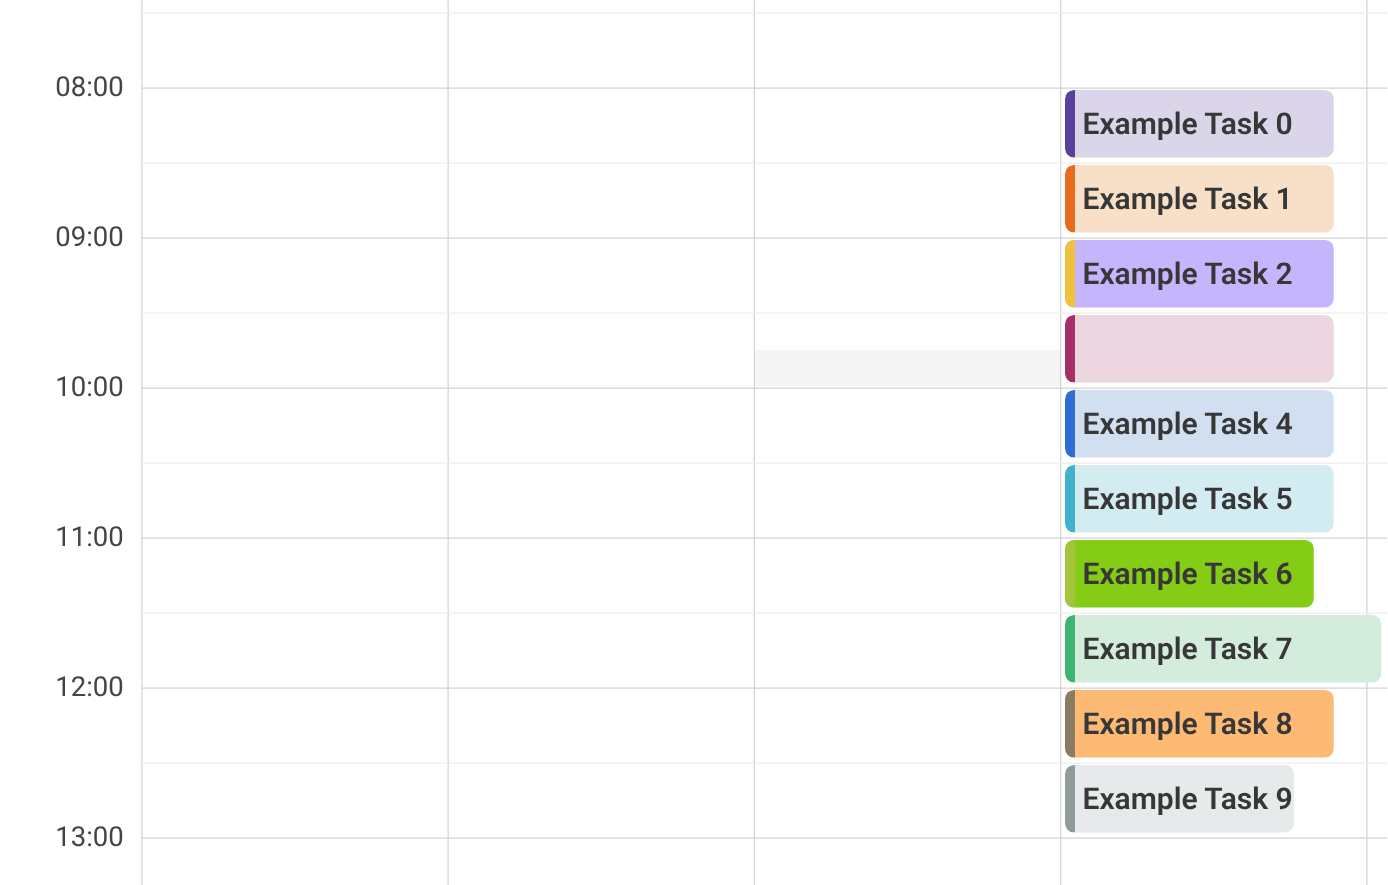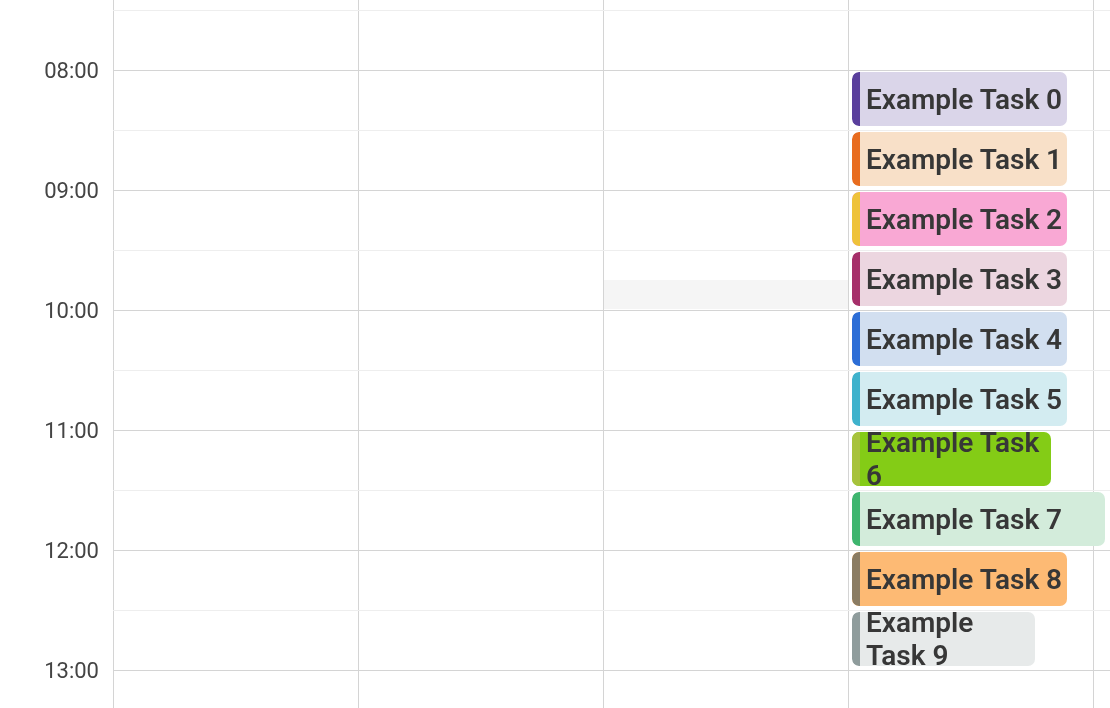--- a/index.html
+++ b/index.html
@@ -56,21 +56,21 @@
       border-top: 1px solid #eeeeee;
     }
     
     .task-block {
       position: absolute;
       height: 54px;
       border-radius: 7px;
       display: flex;
       align-items: center;
       padding-left: 14px;
-      font-size: 28px;
+      font-size: 24px;
       font-weight: 600;
       color: #373737;
       overflow: hidden;
     }
     
     .task-accent {
       position: absolute;
       left: 0;
       top: 0;
       bottom: 0;
@@ -126,27 +126,26 @@
 
   <div id="tasks-container">
       <div class="task-block" style="left: 852px; top: 72px; width: 215px; background: rgb(218, 213, 233);">
         <div class="task-accent" style="background: rgb(90, 63, 156);"></div>
         <span class="task-label">Example Task 0</span>
       </div>
       <div class="task-block" style="left: 852px; top: 132px; width: 215px; background: rgb(248, 224, 200);">
         <div class="task-accent" style="background: rgb(232, 108, 31);"></div>
         <span class="task-label">Example Task 1</span>
       </div>
-      <div class="task-block" style="left: 852px; top: 192px; width: 215px; background: #f9a8d4;">
+      <div class="task-block" style="left: 852px; top: 192px; width: 215px; background: #c4b5fd;">
         <div class="task-accent" style="background: rgb(238, 194, 58);"></div>
         <span class="task-label">Example Task 2</span>
       </div>
       <div class="task-block" style="left: 852px; top: 252px; width: 215px; background: rgb(236, 214, 224);">
         <div class="task-accent" style="background: rgb(166, 47, 106);"></div>
-        <span class="task-label">Example Task 3</span>
       </div>
       <div class="task-block" style="left: 852px; top: 312px; width: 215px; background: rgb(210, 223, 240);">
         <div class="task-accent" style="background: rgb(44, 109, 214);"></div>
         <span class="task-label">Example Task 4</span>
       </div>
       <div class="task-block" style="left: 852px; top: 372px; width: 215px; background: rgb(211, 236, 241);">
         <div class="task-accent" style="background: rgb(63, 178, 204);"></div>
         <span class="task-label">Example Task 5</span>
       </div>
       <div class="task-block" style="left: 852px; top: 432px; width: 199px; background: #84cc16;">

